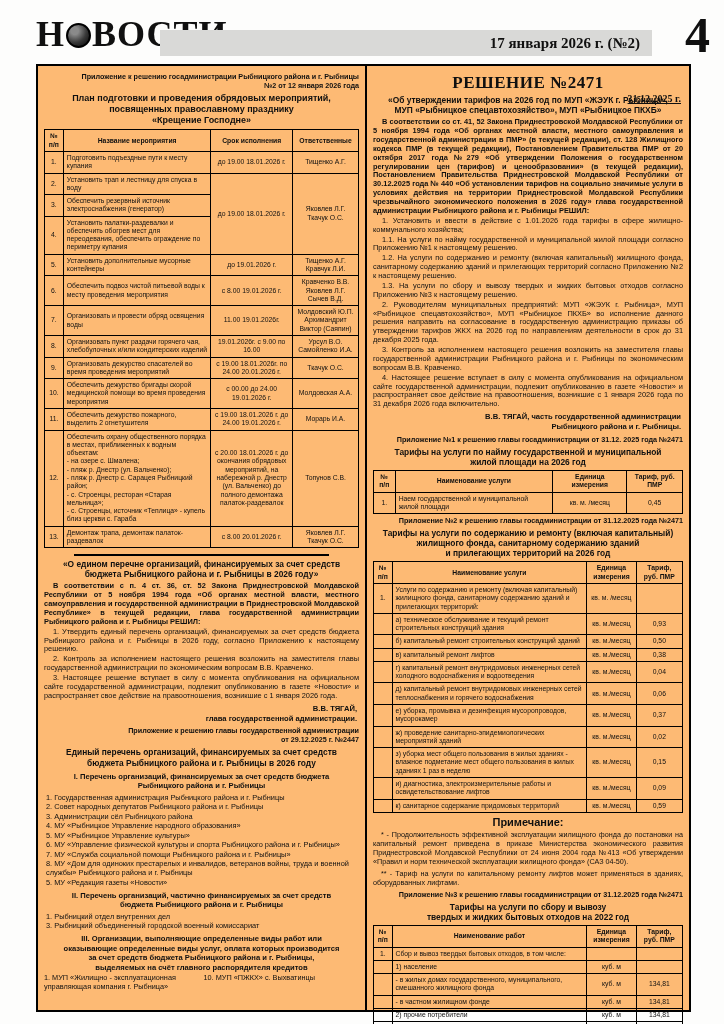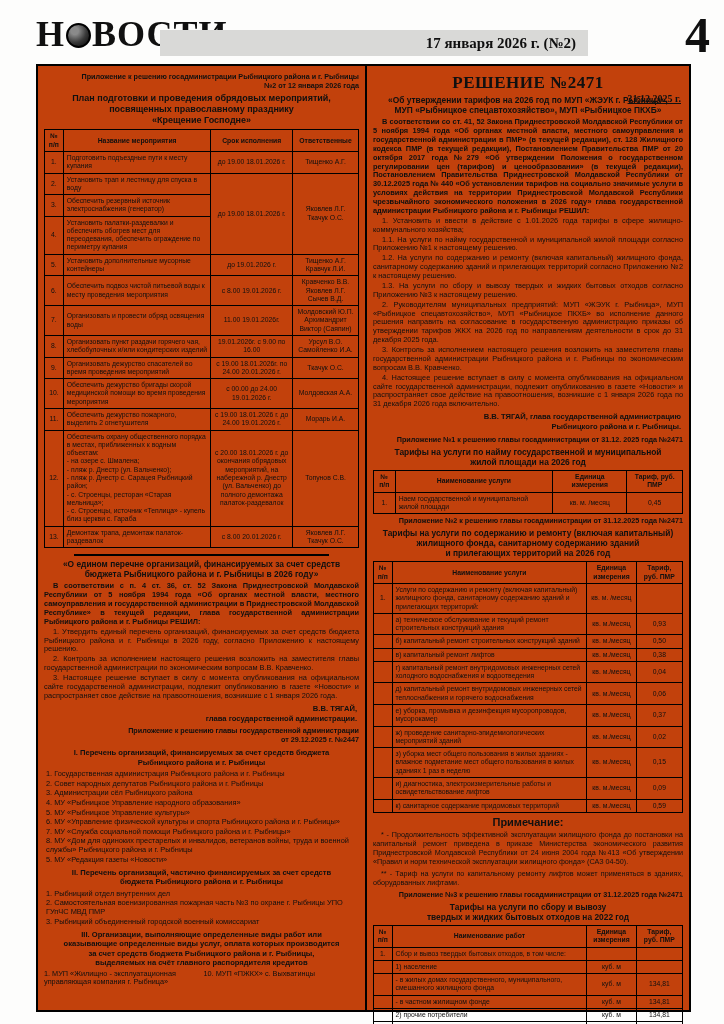--- a/index.html
+++ b/index.html
@@ -5,28 +5,28 @@
   html,body{margin:0;padding:0;background:#e8e8e8;}
   .page{position:relative;width:724px;height:1024px;background:#fdfdfc;color:#101010;
         font-family:"Liberation Sans",sans-serif;overflow:hidden;margin:0 auto;}
   
   .masthead{position:absolute;left:36px;top:14px;height:40px;
             font-family:"Liberation Serif",serif;font-weight:bold;font-size:36px;
             letter-spacing:1px;display:flex;align-items:center;}
   .globe{display:inline-block;width:25px;height:25px;border-radius:50%;margin:0 1px;
          background:radial-gradient(circle at 32% 28%, #8a8a8a 0 18%, #3a3a3a 55%, #000 100%);
          border:2px solid #000;box-sizing:border-box;position:relative;top:1px;}
-  .datebar{position:absolute;left:160px;top:30px;width:428px;height:26px;background:#d9d9d7;
+  .datebar{position:absolute;left:160px;top:30px;width:492px;height:26px;background:#d9d9d7;
            display:flex;align-items:center;justify-content:flex-end;padding-right:12px;box-sizing:border-box;
            font-family:"Liberation Serif",serif;font-weight:bold;font-size:15px;}
   .pagenum{position:absolute;right:14px;top:10px;font-family:"Liberation Serif",serif;
            font-weight:bold;font-size:50px;line-height:1;}
   
   .content{position:absolute;left:36px;top:64px;width:655px;height:948px;
-           border:2px solid #000;box-sizing:border-box;display:flex;background:#c2410c;}
+           border:2px solid #000;box-sizing:border-box;display:flex;background:#fdba74;}
   .col{box-sizing:border-box;padding:5px 6px 4px 6px;}
   .col.left{width:329px;border-right:2px solid #000;}
   .col.right{flex:1;}
   .pre{white-space:pre-line;}
   
   .app-note{font-weight:bold;font-size:7.2px;line-height:1.25;text-align:right;margin:1px 0 3px 0;}
   .plan-title{font-weight:bold;font-size:9px;line-height:1.2;text-align:center;margin:2px 0 4px 0;}
   .b-title{font-weight:bold;font-size:8.4px;line-height:1.2;text-align:center;margin:2px 4px 3px 4px;}
   .sec-title{font-weight:bold;font-size:7.6px;line-height:1.25;text-align:center;margin:4px 0 2px 0;}
   .p{font-size:7.4px;line-height:1.2;text-align:justify;text-indent:9px;margin:0 0 1px 0;}
@@ -190,20 +190,21 @@
 
       <p class="p">1. Утвердить единый перечень организаций, финансируемых за счет средств бюджета Рыбницкого района и г. Рыбницы в 2026 году, согласно Приложению к настоящему решению.</p>
           <p class="p">2. Контроль за исполнением настоящего решения возложить на заместителя главы государственной администрации по экономическим вопросам В.В. Кравченко.</p>
           <p class="p">3. Настоящее решение вступает в силу с момента опубликования на официальном сайте государственной администрации, подлежит опубликованию в газете «Новости» и распространяет свое действие на правоотношения, возникшие с 1 января 2026 года.</p>
         </div>
       <div class="sig pre">В.В. ТЯГАЙ,
 глава государственной администрации.</div>
 
       <div class="app-note pre">Приложение к решению главы государственной администрации
 от 29.12.2025 г. №2447</div>
+      <div class="b-title">Единый перечень организаций, финансируемых за счет средств бюджета Рыбницкого района и г. Рыбницы в 2026 году</div>
 
       <div class="sec-title pre">I. Перечень организаций, финансируемых за счет средств бюджета
 Рыбницкого района и г. Рыбницы</div>
       <div class="plist">
 
       <div class="pl-item">1. Государственная администрация Рыбницкого района и г. Рыбницы</div>
           <div class="pl-item">2. Совет народных депутатов Рыбницкого района и г. Рыбницы</div>
           <div class="pl-item">3. Администрации сёл Рыбницкого района</div>
           <div class="pl-item">4. МУ «Рыбницкое Управление народного образования»</div>
           <div class="pl-item">5. МУ «Рыбницкое Управление культуры»</div>
@@ -211,21 +212,20 @@
           <div class="pl-item">7. МУ «Служба социальной помощи Рыбницкого района и г. Рыбницы»</div>
           <div class="pl-item">8. МУ «Дом для одиноких престарелых и инвалидов, ветеранов войны, труда и военной службы» Рыбницкого района и г. Рыбницы</div>
           <div class="pl-item">5. МУ «Редакция газеты «Новости»</div>
         </div>
 
       <div class="sec-title pre">II. Перечень организаций, частично финансируемых за счет средств
 бюджета Рыбницкого района и г. Рыбницы</div>
       <div class="plist">
 
       <div class="pl-item">1. Рыбницкий отдел внутренних дел</div>
-          <div class="pl-item">2. Самостоятельная военизированная пожарная часть №3 по охране г. Рыбницы УПО ГУпЧС МВД ПМР</div>
           <div class="pl-item">3. Рыбницкий объединенный городской военный комиссариат</div>
         </div>
 
       <div class="sec-title pre">III. Организации, выполняющие определенные виды работ или
 оказывающие определенные виды услуг, оплата которых производится
 за счет средств бюджета Рыбницкого района и г. Рыбницы,
 выделяемых на счёт главного распорядителя кредитов</div>
       <div class="two-col">
         <div class="tc">
 
@@ -250,21 +250,21 @@
       <div>
 
       <p class="p">1. Установить и ввести в действие с 1.01.2026 года тарифы в сфере жилищно-коммунального хозяйства;</p>
           <p class="p">1.1. На услуги по найму государственной и муниципальной жилой площади согласно Приложению №1 к настоящему решению.</p>
           <p class="p">1.2. На услуги по содержанию и ремонту (включая капитальный) жилищного фонда, санитарному содержанию зданий и прилегающих территорий согласно Приложению №2 к настоящему решению.</p>
           <p class="p">1.3. На услуги по сбору и вывозу твердых и жидких бытовых отходов согласно Приложению №3 к настоящему решению.</p>
           <p class="p">2. Руководителям муниципальных предприятий: МУП «ЖЭУК г. Рыбница», МУП «Рыбницкое спецавтохозяйство», МУП «Рыбницкое ПКХБ» во исполнение данного решения направить на согласование в государственную администрацию приказы об утверждении тарифов ЖКХ на 2026 год по направлениям деятельности в срок до 31 декабря 2025 года.</p>
           <p class="p">3. Контроль за исполнением настоящего решения возложить на заместителя главы государственной администрации Рыбницкого района и г. Рыбницы по экономическим вопросам В.В. Кравченко.</p>
           <p class="p">4. Настоящее решение вступает в силу с момента опубликования на официальном сайте государственной администрации, подлежит опубликованию в газете «Новости» и распространяет свое действие на правоотношения, возникшие с 1 января 2026 года по 31 декабря 2026 года включительно.</p>
         </div>
-      <div class="sig pre">В.В. ТЯГАЙ, глава государственной администрацию
+      <div class="sig pre">В.В. ТЯГАЙ, часть государственной администрации
 Рыбницкого района и г. Рыбницы.</div>
 
       <div class="app-note">Приложение №1 к решению главы госадминистрации от 31.12. 2025 года №2471</div>
       <div class="b-title pre">Тарифы на услуги по найму государственной и муниципальной
 жилой площади на 2026 год</div>
       <table class="tbl">
         <colgroup>
             <col style="width:7%">
             <col style="width:51%">
             <col style="width:24%">

